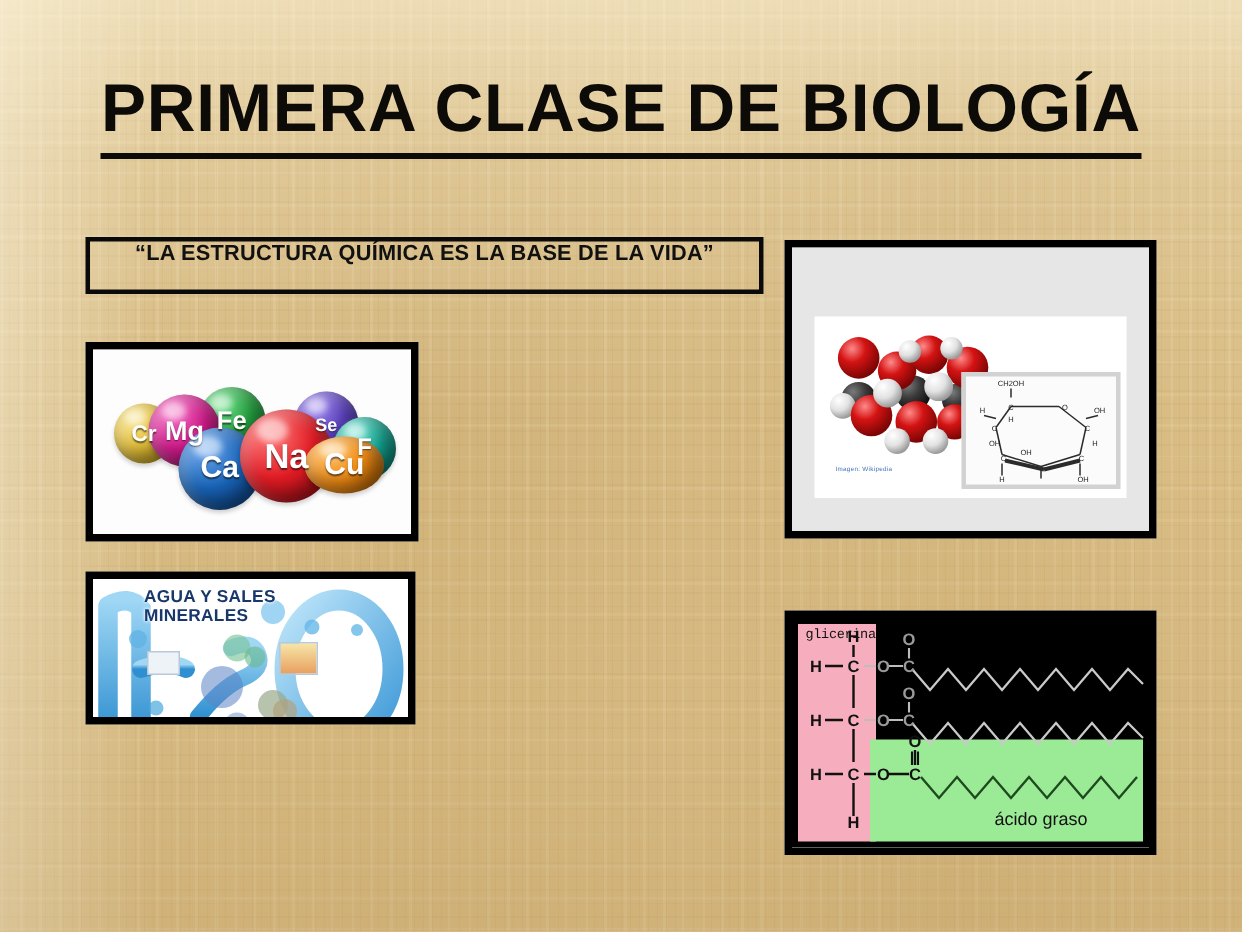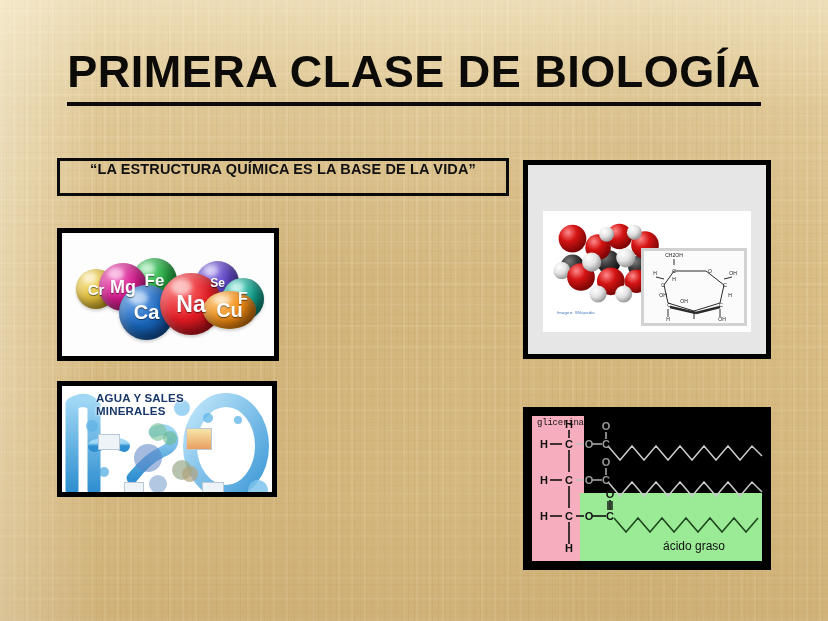--- a/index.html
+++ b/index.html
@@ -58,21 +58,21 @@
     text-shadow:0 1px 1px rgba(0,0,0,.55);
     box-shadow:inset -5px -6px 12px rgba(0,0,0,.42), inset 5px 5px 10px rgba(255,255,255,.30), 0 2px 3px rgba(0,0,0,.18);
   }
   .ball::after{
     content:"";position:absolute;left:18%;top:10%;width:34%;height:26%;
     border-radius:50%;background:rgba(255,255,255,.55);filter:blur(2px);
   }
   .ball b{position:relative;z-index:2;font-weight:bold;}
 
   
-  #agua{left:57px;top:381px;width:220px;height:116px;}
+  #agua{left:57px;top:381px;width:220px;height:102px;}
   #agua .canvas{position:absolute;inset:0;background:#ffffff;overflow:hidden;}
   #agua .h2o{position:absolute;inset:0;}
   #agua .cap{
     position:absolute;left:34px;top:6px;z-index:6;
     font-size:11.5px;font-weight:bold;line-height:1.15;color:#18376b;
     text-shadow:0 0 2px #fff,0 0 3px #fff;letter-spacing:.2px;
   }
   .thumb{position:absolute;background:#eef3f8;border:1px solid #b9c9d8;}
 
   

